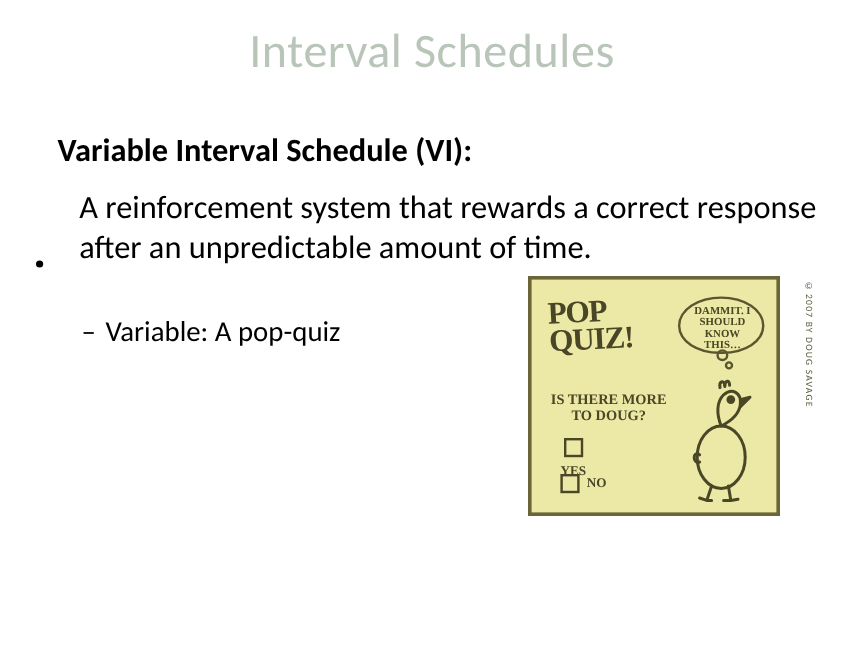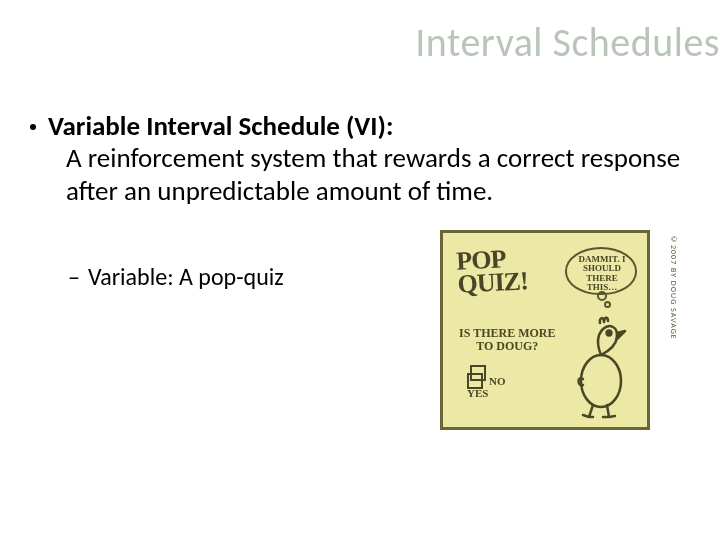--- a/index.html
+++ b/index.html
@@ -16,56 +16,56 @@
     position: relative;
     width: 720px;
     height: 540px;
     box-sizing: border-box;
   }
   .title {
     position: absolute;
     top: 18px;
     left: 0;
     width: 720px;
-    text-align: right;
+    text-align: center;
     font-size: 40px;
     font-weight: 400;
     color: #b9c5b9;
     letter-spacing: 0.5px;
   }
   .body {
     position: absolute;
     top: 110px;
     left: 30px;
     width: 660px;
     font-size: 27px;
     line-height: 1.2;
     color: #000000;
   }
   .bullet-lvl1 {
     display: flex;
-    align-items: flex-start;
+    align-items: flex-end;
   }
   .bullet-lvl1 .dot {
     width: 6px;
     height: 6px;
     background: #000;
     border-radius: 50%;
     margin-top: 14px;
     margin-right: 12px;
     flex: 0 0 6px;
   }
   .bullet-lvl1 .text {
     flex: 1;
   }
   .term {
     font-weight: 700;
   }
   .desc {
-    margin-top: 0px;
+    margin-top: 16px;
     margin-left: 18px;
     font-weight: 400;
   }
   .bullet-lvl2 {
     position: absolute;
     top: 262px;
     left: 68px;
     font-size: 24px;
     display: flex;
     align-items: flex-start;
@@ -171,21 +171,21 @@
     left: 24px;
     font-family: "Comic Sans MS", cursive;
     font-size: 11px;
     font-weight: 700;
     color: #4a4726;
     display: flex;
     align-items: center;
     gap: 6px;
   }
   .checkbox-row.row-yes { top: 132px; flex-direction: column; }
-  .checkbox-row.row-no  { top: 140px; }
+  .checkbox-row.row-no  { top: 162px; }
   .cbox {
     width: 12px;
     height: 12px;
     border: 2px solid #4a4726;
     display: inline-block;
   }
   .chicken {
     position: absolute;
     right: 12px;
     bottom: 8px;
@@ -214,21 +214,21 @@
     <span class="dash">–</span>
     <span>Variable: A pop-quiz</span>
   </div>
 
   <div class="figure">
     <div class="sticky">
       <div class="popquiz">
         <div>POP</div>
         <div class="row2">QUIZ!</div>
       </div>
-      <div class="bubble">DAMMIT. I SHOULD THERE THIS…</div>
+      <div class="bubble">DAMMIT. I SHOULD KNOW THIS…</div>
       <div class="bubble-tail"></div>
       <div class="bubble-tail2"></div>
       <div class="question">
         <div>IS THERE MORE</div>
         <div>TO DOUG?</div>
       </div>
       <div class="checkbox-row row-yes">
         <span class="cbox"></span>
         <span>YES</span>
       </div>

